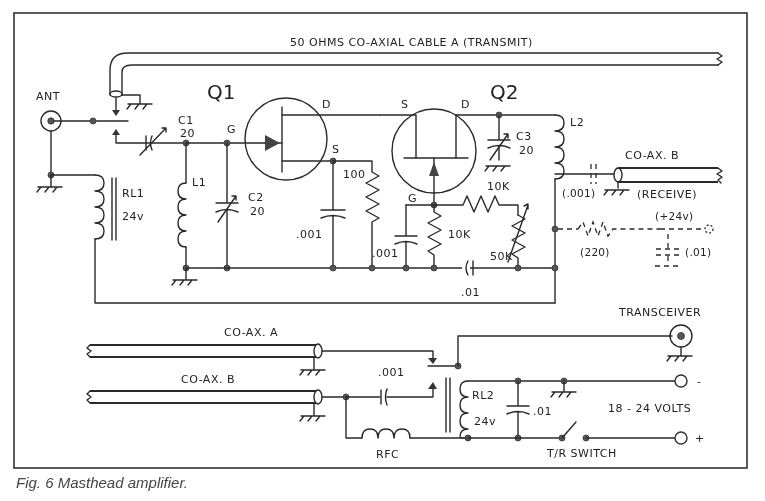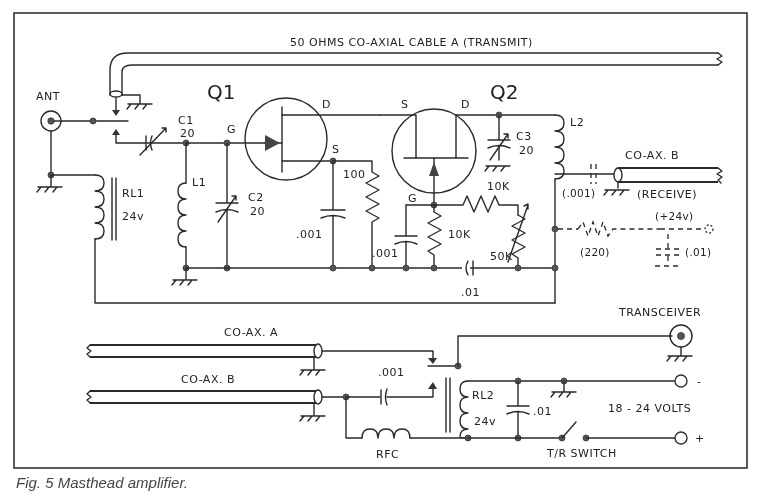--- a/index.html
+++ b/index.html
@@ -261,13 +261,13 @@
   <path class="w" d="M586,438 L675,438"></path>
   <text class="lbl" x="547" y="457">T/R  SWITCH</text>
 
   <circle cx="681" cy="381" r="6" fill="#fff" stroke="#333" stroke-width="1.4"></circle>
   <text class="lbl" x="697" y="385">-</text>
   <circle cx="681" cy="438" r="6" fill="#fff" stroke="#333" stroke-width="1.4"></circle>
   <text class="lbl" x="695" y="442">+</text>
   <text class="lbl" x="608" y="412">18 - 24  VOLTS</text>
 </svg>
 
-<div class="caption">Fig. 5 Masthead amplifier.</div>
+<div class="caption">Fig. 6 Masthead amplifier.</div>
 
 </body></html>

